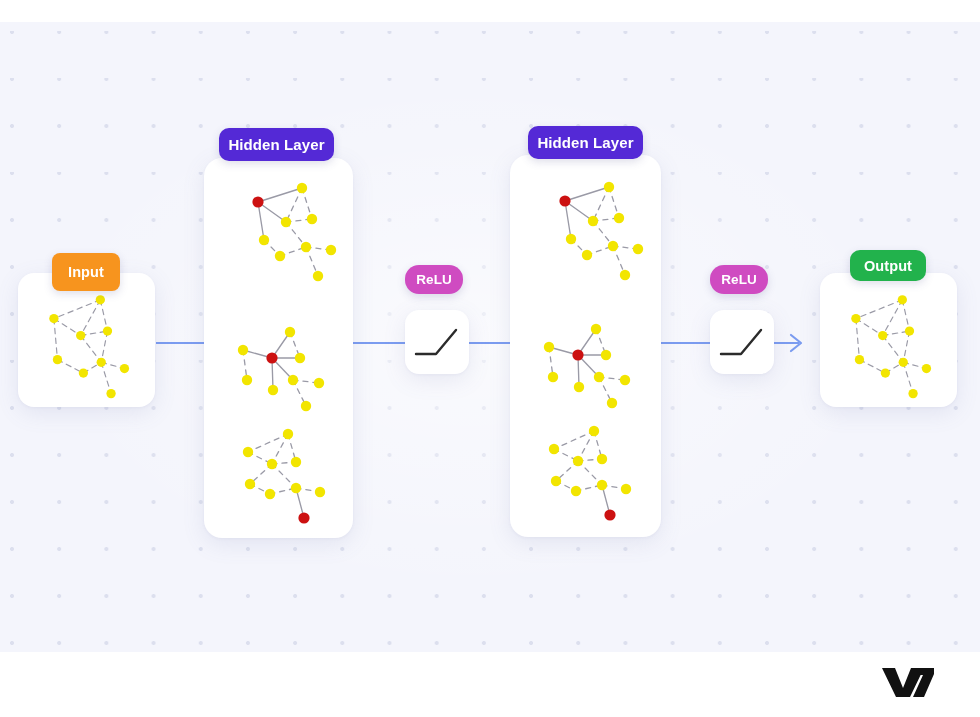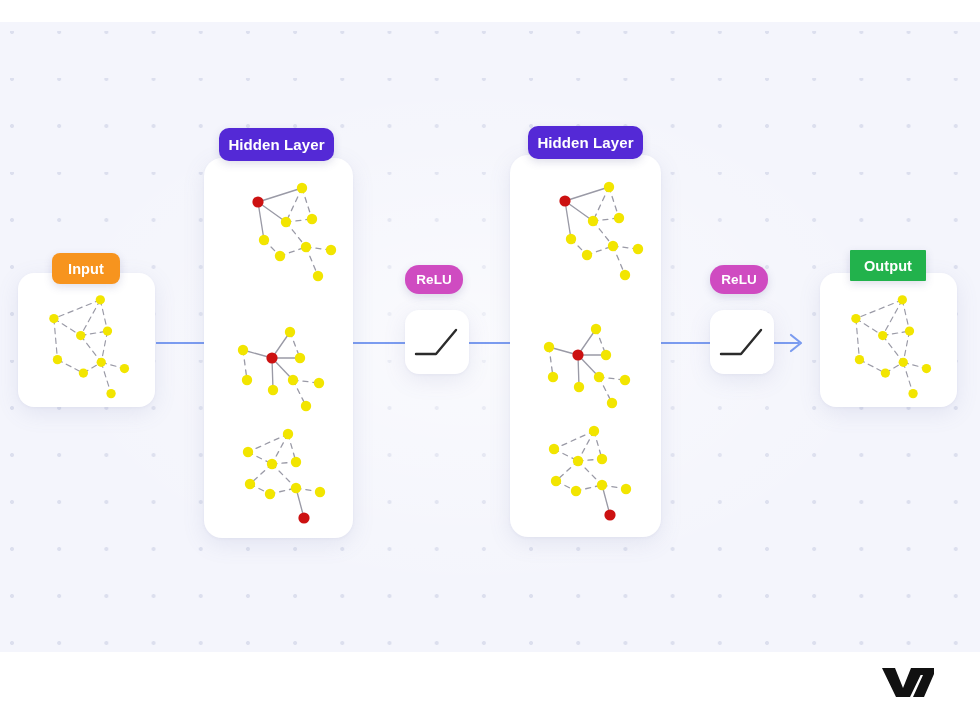--- a/index.html
+++ b/index.html
@@ -63,21 +63,21 @@
     font-weight: bold;
     letter-spacing: 0.1px;
     border-radius: 9px;
     white-space: nowrap;
     box-shadow: 0 3px 9px rgba(80,80,140,0.18);
   }
 
   .badge-input  { background: #f7941e; font-size: 14.5px; border-radius: 8px; }
   .badge-hidden { background: #5429d6; font-size: 15px; border-radius: 10px; }
   .badge-relu   { background: #cf4bc1; font-size: 13.5px; border-radius: 14px; }
-  .badge-output { background: #22b24c; font-size: 14.5px; border-radius: 1px; }
+  .badge-output { background: #22b24c; font-size: 14.5px; border-radius: 10px; }
 
   
   .connector {
     position: absolute;
     height: 2px;
     background: #7b9cf0;
   }
 
   #arrow-final {
     position: absolute;
@@ -135,21 +135,21 @@
         <circle cx="86" cy="57" r="5.2"></circle>
         <circle cx="30" cy="89" r="5.2"></circle>
         <circle cx="79" cy="92" r="5.2"></circle>
         <circle cx="59" cy="104" r="5.2"></circle>
         <circle cx="105" cy="99" r="5.2"></circle>
         <circle cx="90" cy="127" r="5.2"></circle>
       </g>
     </svg>
   </div>
 
-  <div class="badge badge-input" style="left:52px; top:253px; width:68px; height:31px;">Input</div>
+  <div class="badge badge-input" style="left:52px; top:253px; width:68px; height:38px;">Input</div>
 
   <div class="card tall" style="left:204px; top:158px; width:149px; height:380px;">
     <svg viewBox="0 0 149 380">
 
       <g transform="translate(32,26)">
         <g stroke="#9a9aa6" stroke-width="1.35" stroke-linecap="round">
           <line x1="22" y1="18" x2="66" y2="4"></line>
           <line x1="22" y1="18" x2="50" y2="38"></line>
           <line x1="22" y1="18" x2="28" y2="56"></line>
         </g>

